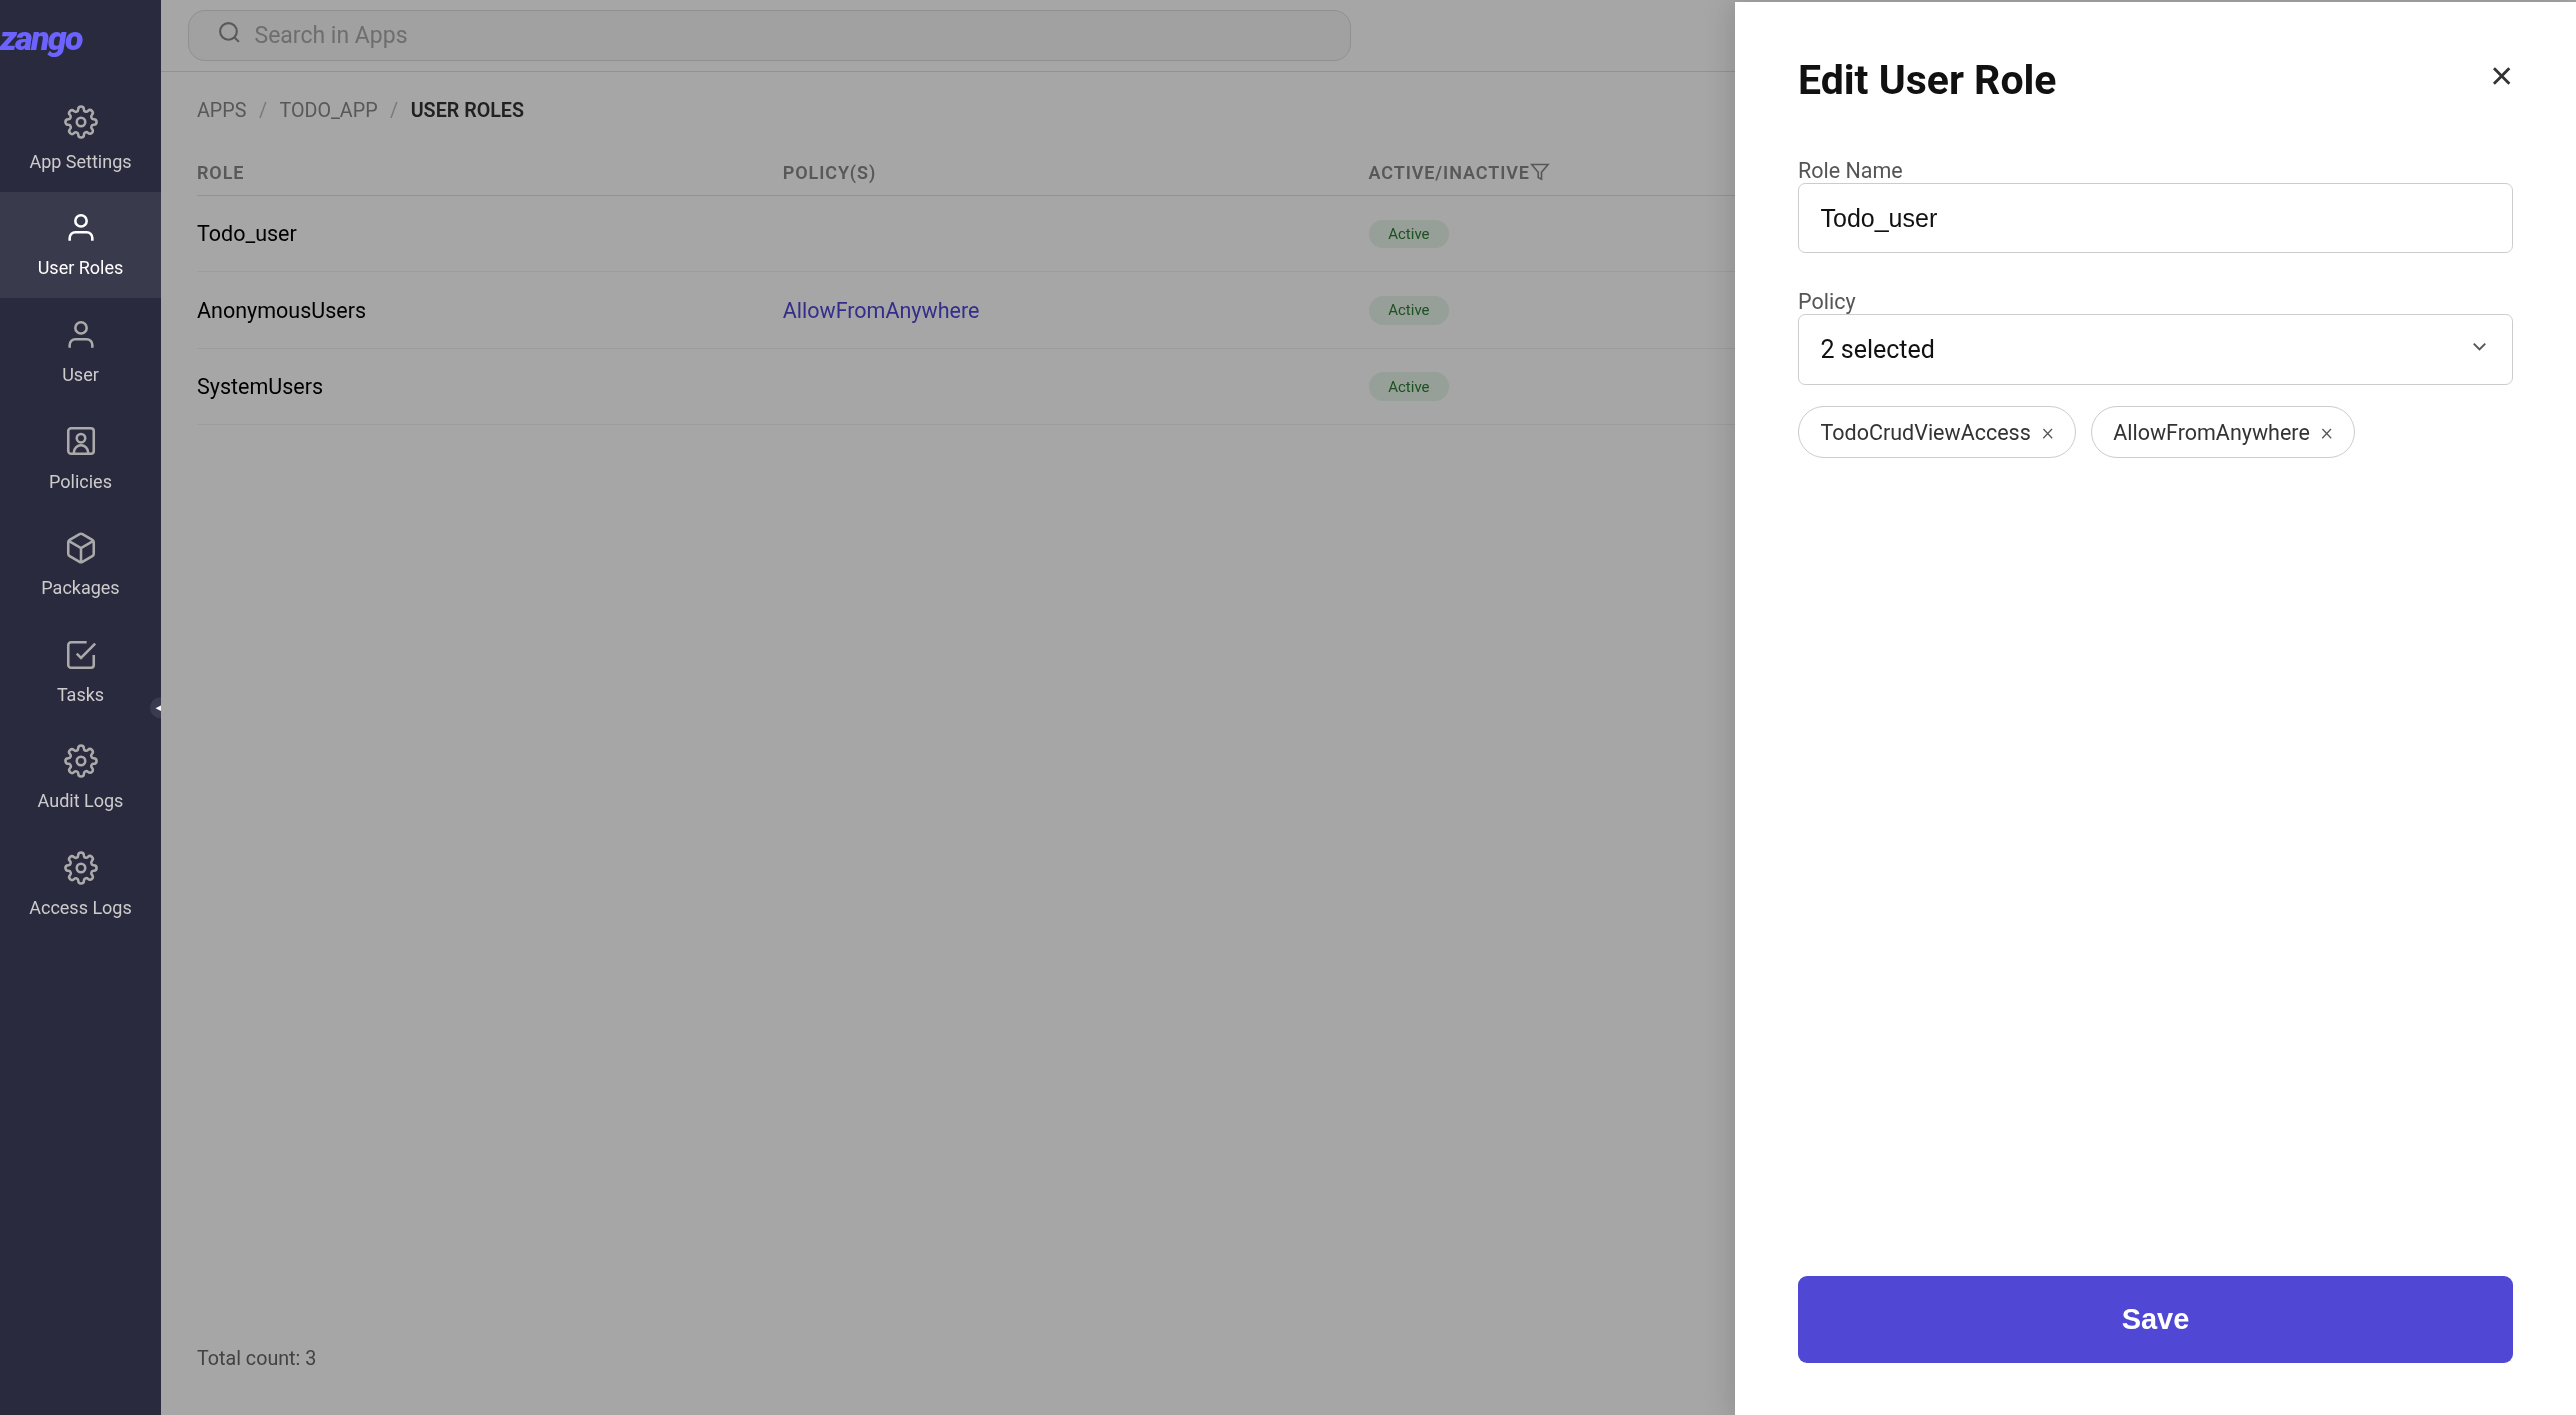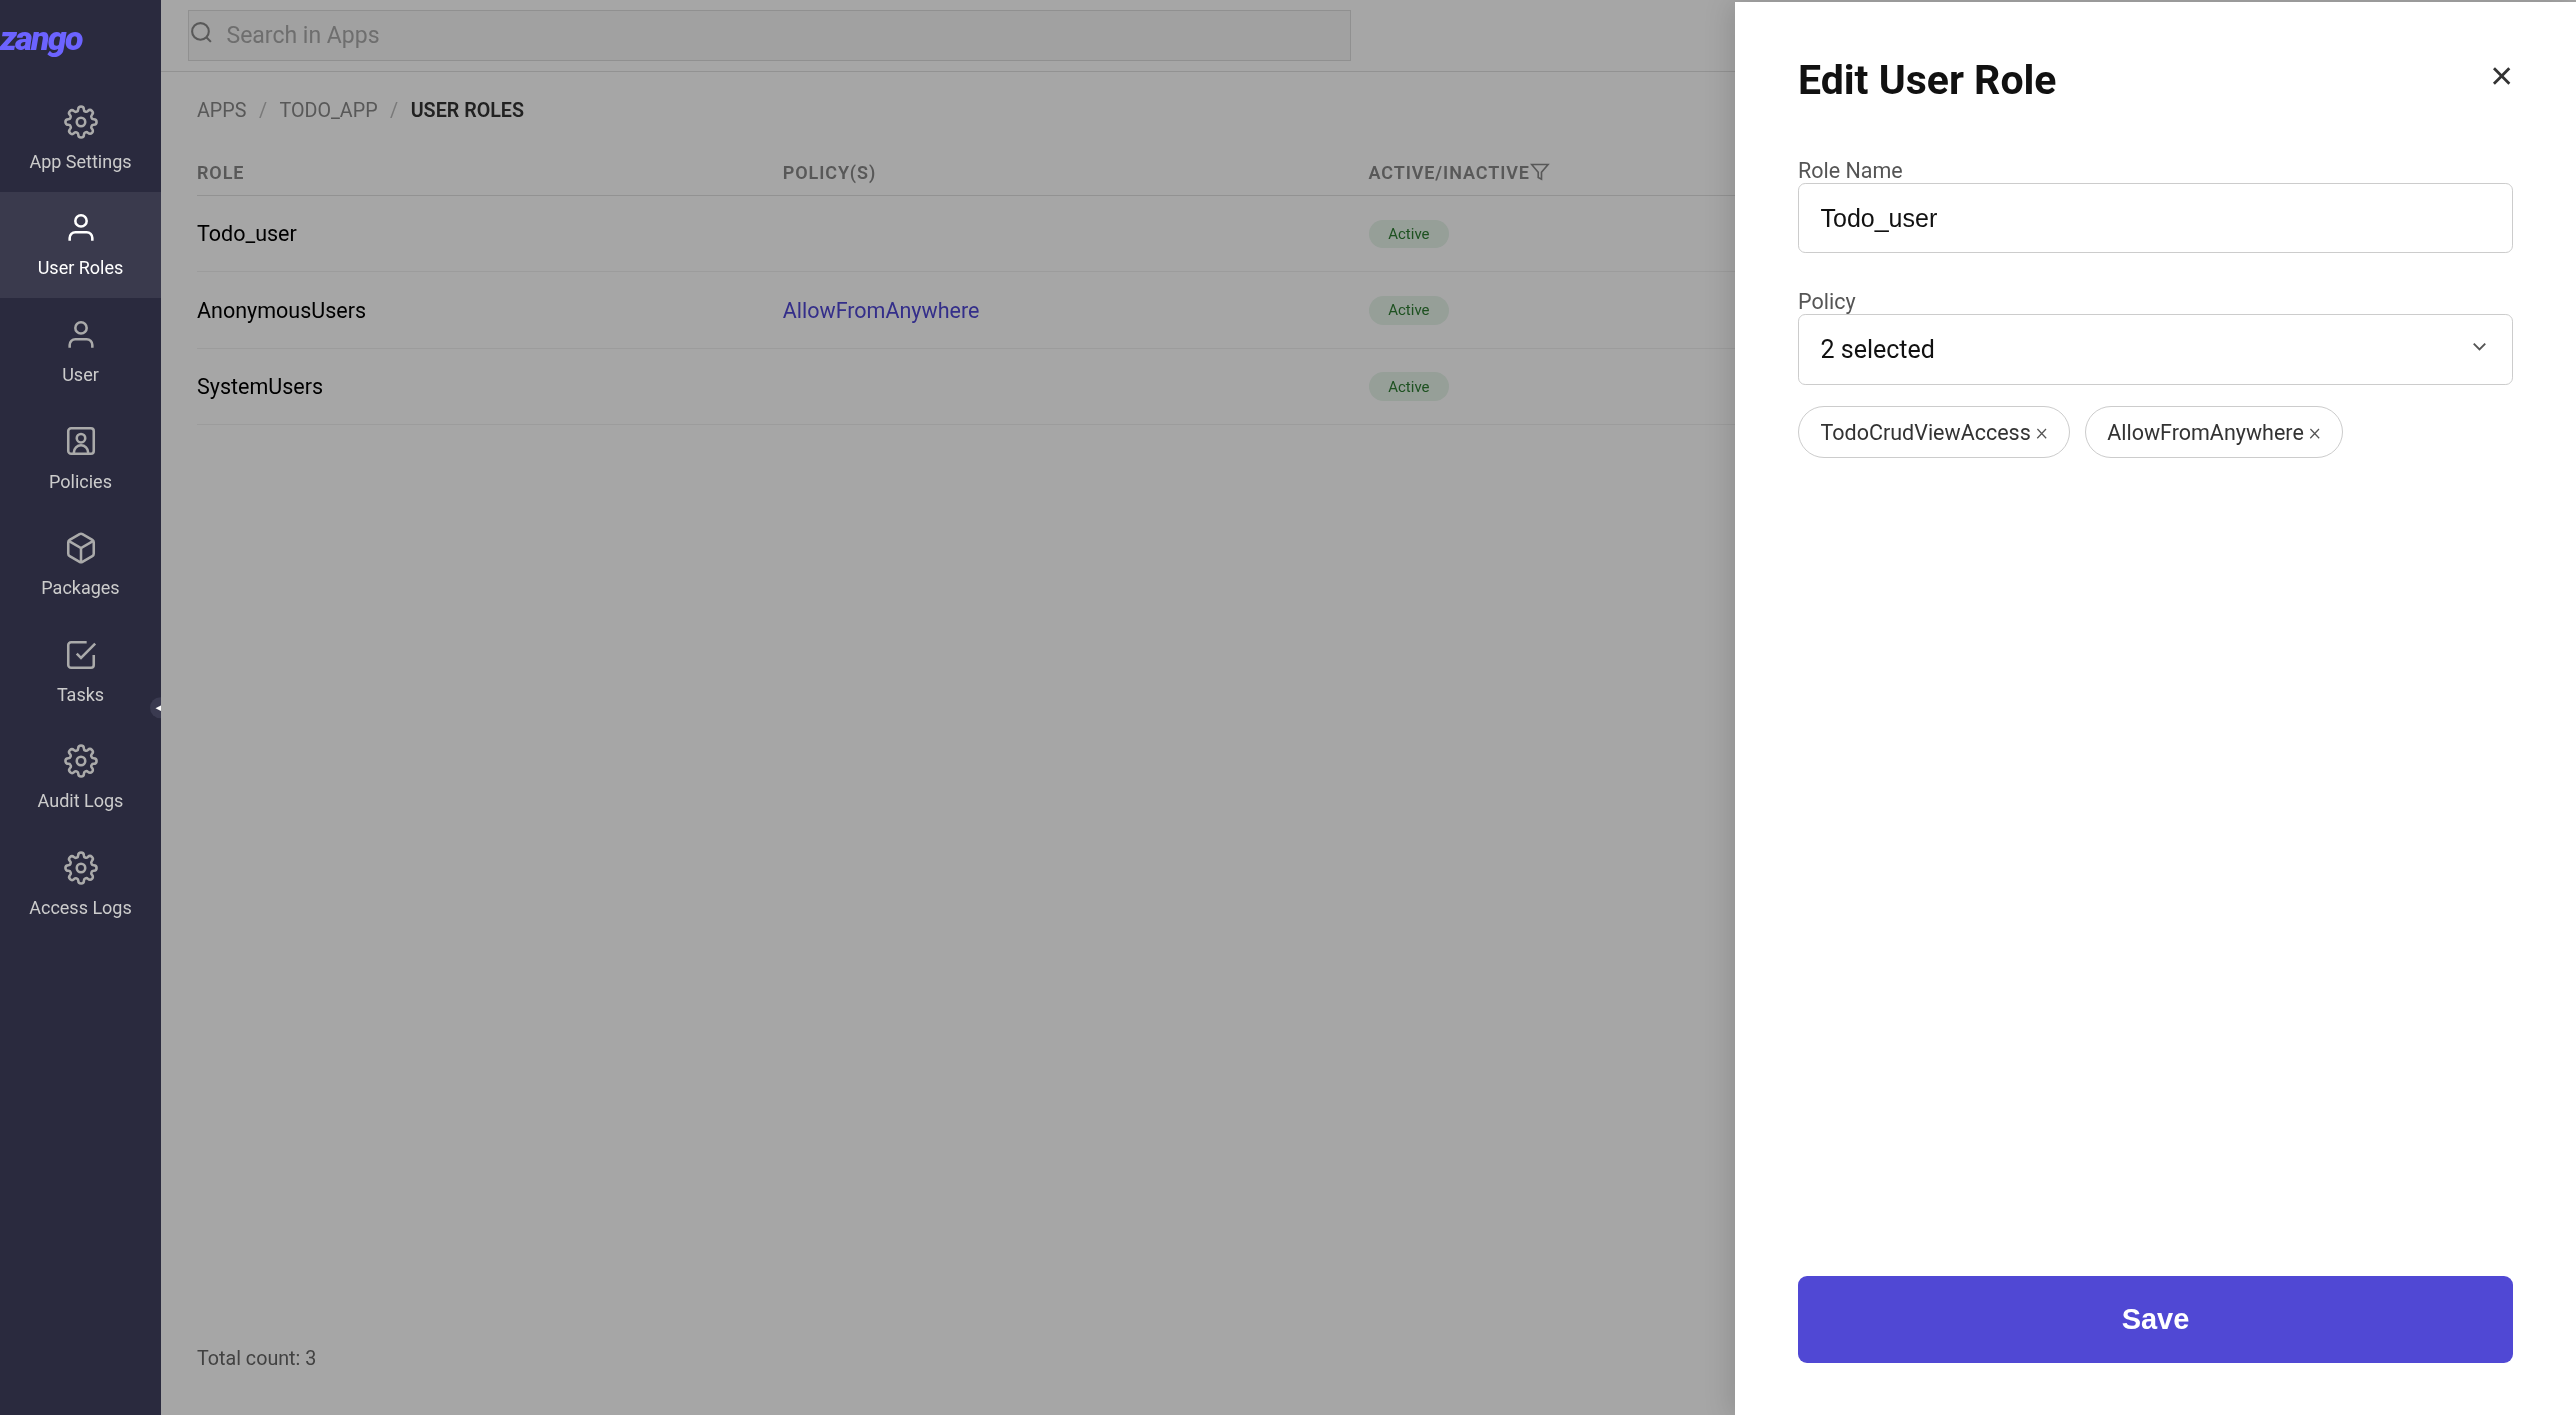--- a/index.html
+++ b/index.html
@@ -80,22 +80,22 @@
       align-items: center;
       padding: 0 27px;
       border-bottom: 0.9px solid #e0e0e0;
       gap: 18px;
     }
     .search-box {
       display: flex;
       align-items: center;
       background: #f7f7f7;
       border: 0.9px solid #ddd;
-      border-radius: 0;
-      padding: 9px 0;
+      border-radius: 17px;
+      padding: 9px 28px;
       flex: 1;
       max-width: 1163px;
       gap: 12.5px;
     }
     .search-icon { color: #888; font-size: 25px; }
     .search-text { color: #aaa; font-size: 23px; }
     .apps-selector {
       display: flex;
       align-items: center;
       gap: 12.5px;
@@ -252,21 +252,21 @@
 
     .tags-row {
       display: flex;
       flex-wrap: wrap;
       gap: 14.3px;
       margin-top: 21.5px;
     }
     .tag {
       display: flex;
       align-items: center;
-      gap: 5px;
+      gap: 11px;
       border: 0.9px solid #ccc;
       border-radius: 27px;
       padding: 12.5px 21.5px;
       font-size: 21.5px;
       color: #333;
       background: #fff;
     }
     .tag-remove {
       cursor: pointer;
       color: #555;

